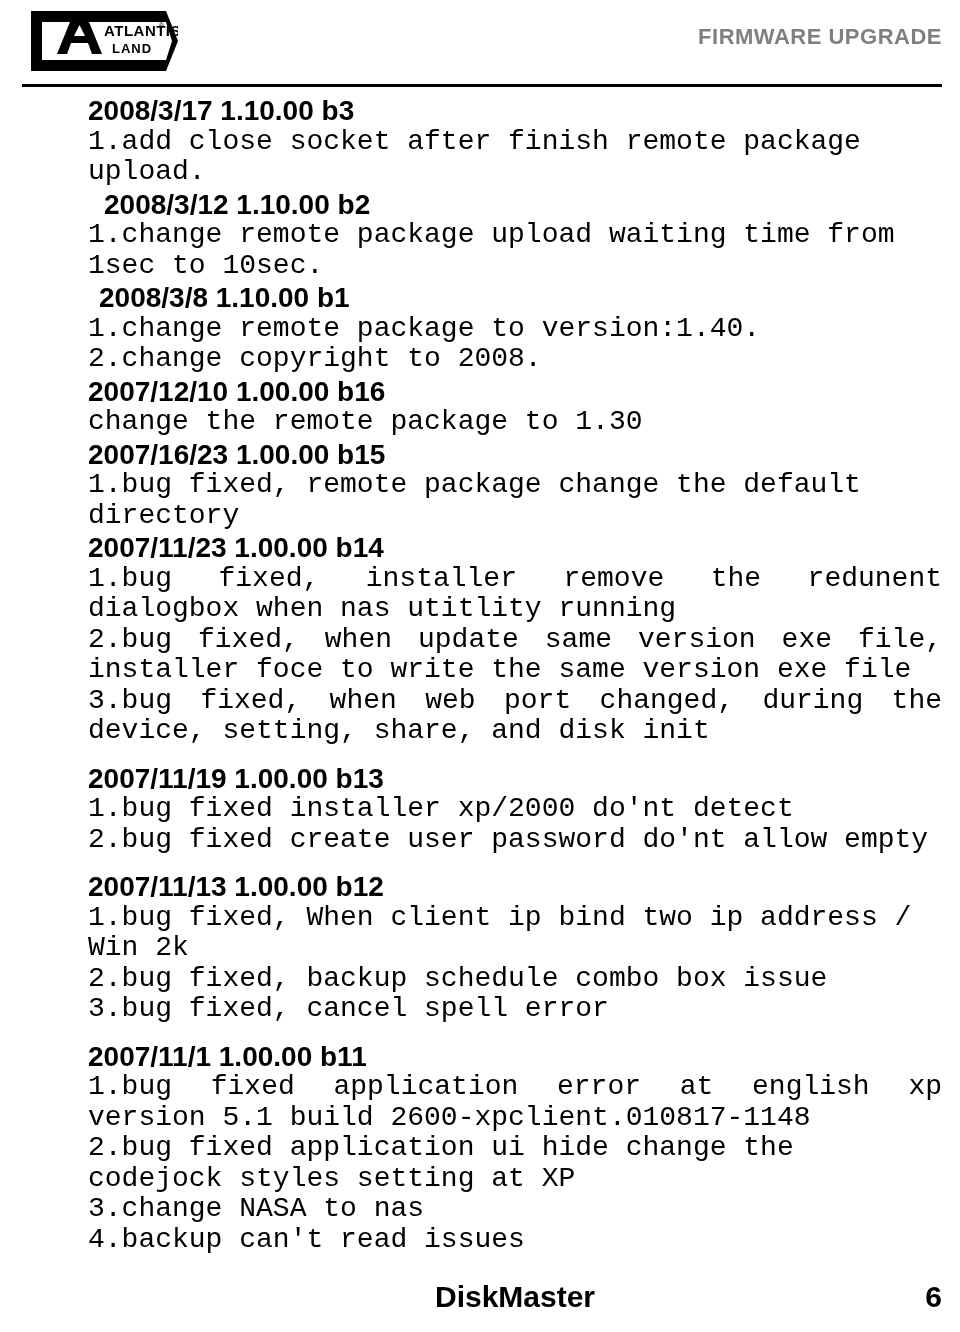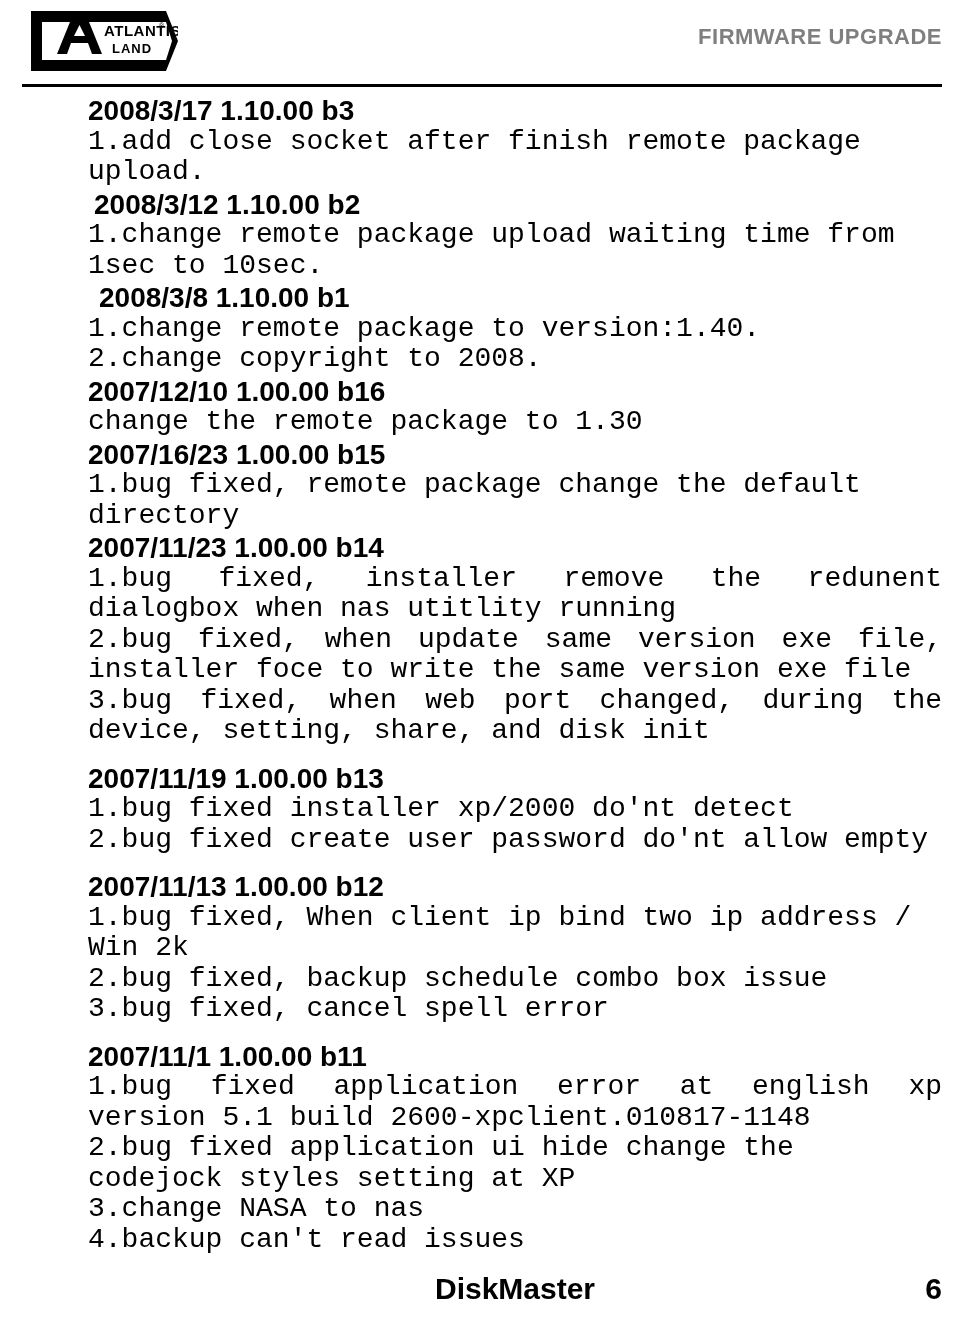--- a/index.html
+++ b/index.html
@@ -75,31 +75,31 @@
   }
   .just {
     text-align: justify;
     text-justify: inter-word;
   }
   .gap-sm { height: 2px; }
   .gap-md { height: 17px; }
 
   
   .indent-1 { margin-left: 0px; }
-  .indent-2 { margin-left: 6px; }
+  .indent-2 { margin-left: 16px; }
   .indent-3 { margin-left: 11px; }
 
   .block { margin: 0 0 0 0; }
 
   
   .footer {
     position: absolute;
     left: 88px;
     right: 18px;
-    bottom: 18px;
+    bottom: 10px;
     height: 42px;
   }
   .footer-title {
     position: absolute;
     left: 50%;
     transform: translateX(-50%);
     top: 0;
     font-size: 30px;
     font-weight: bold;
     color: #000000;

